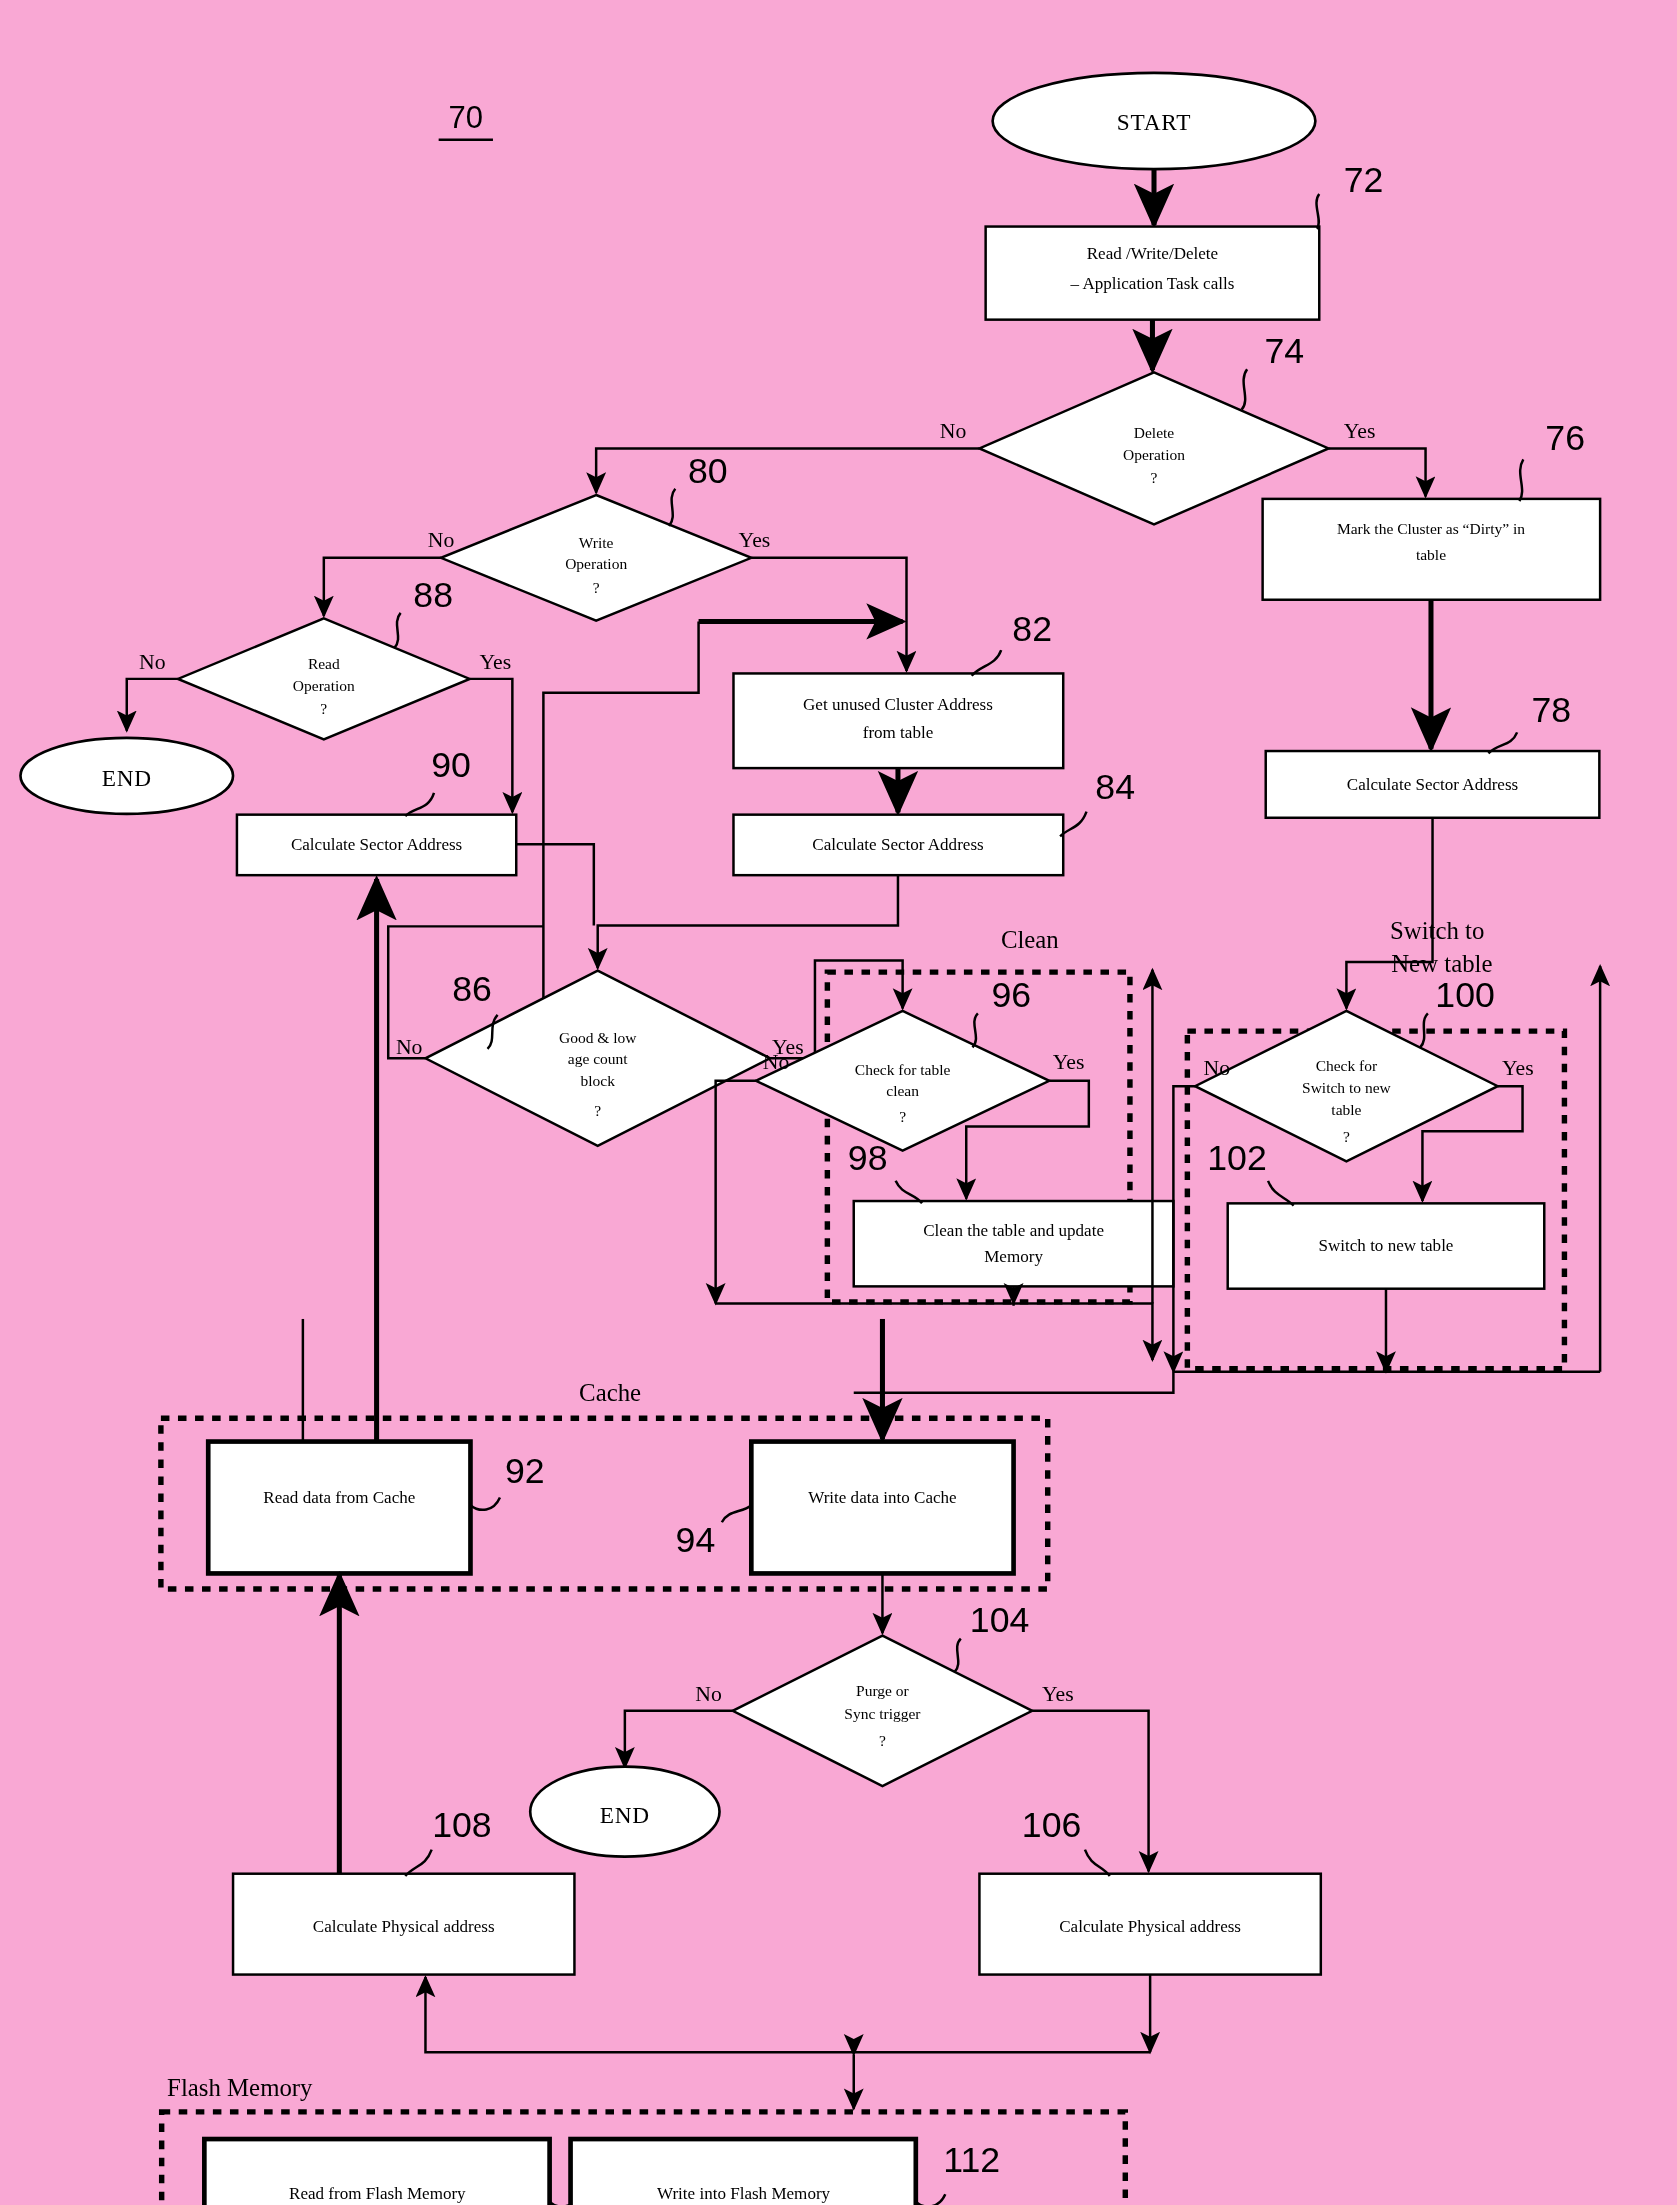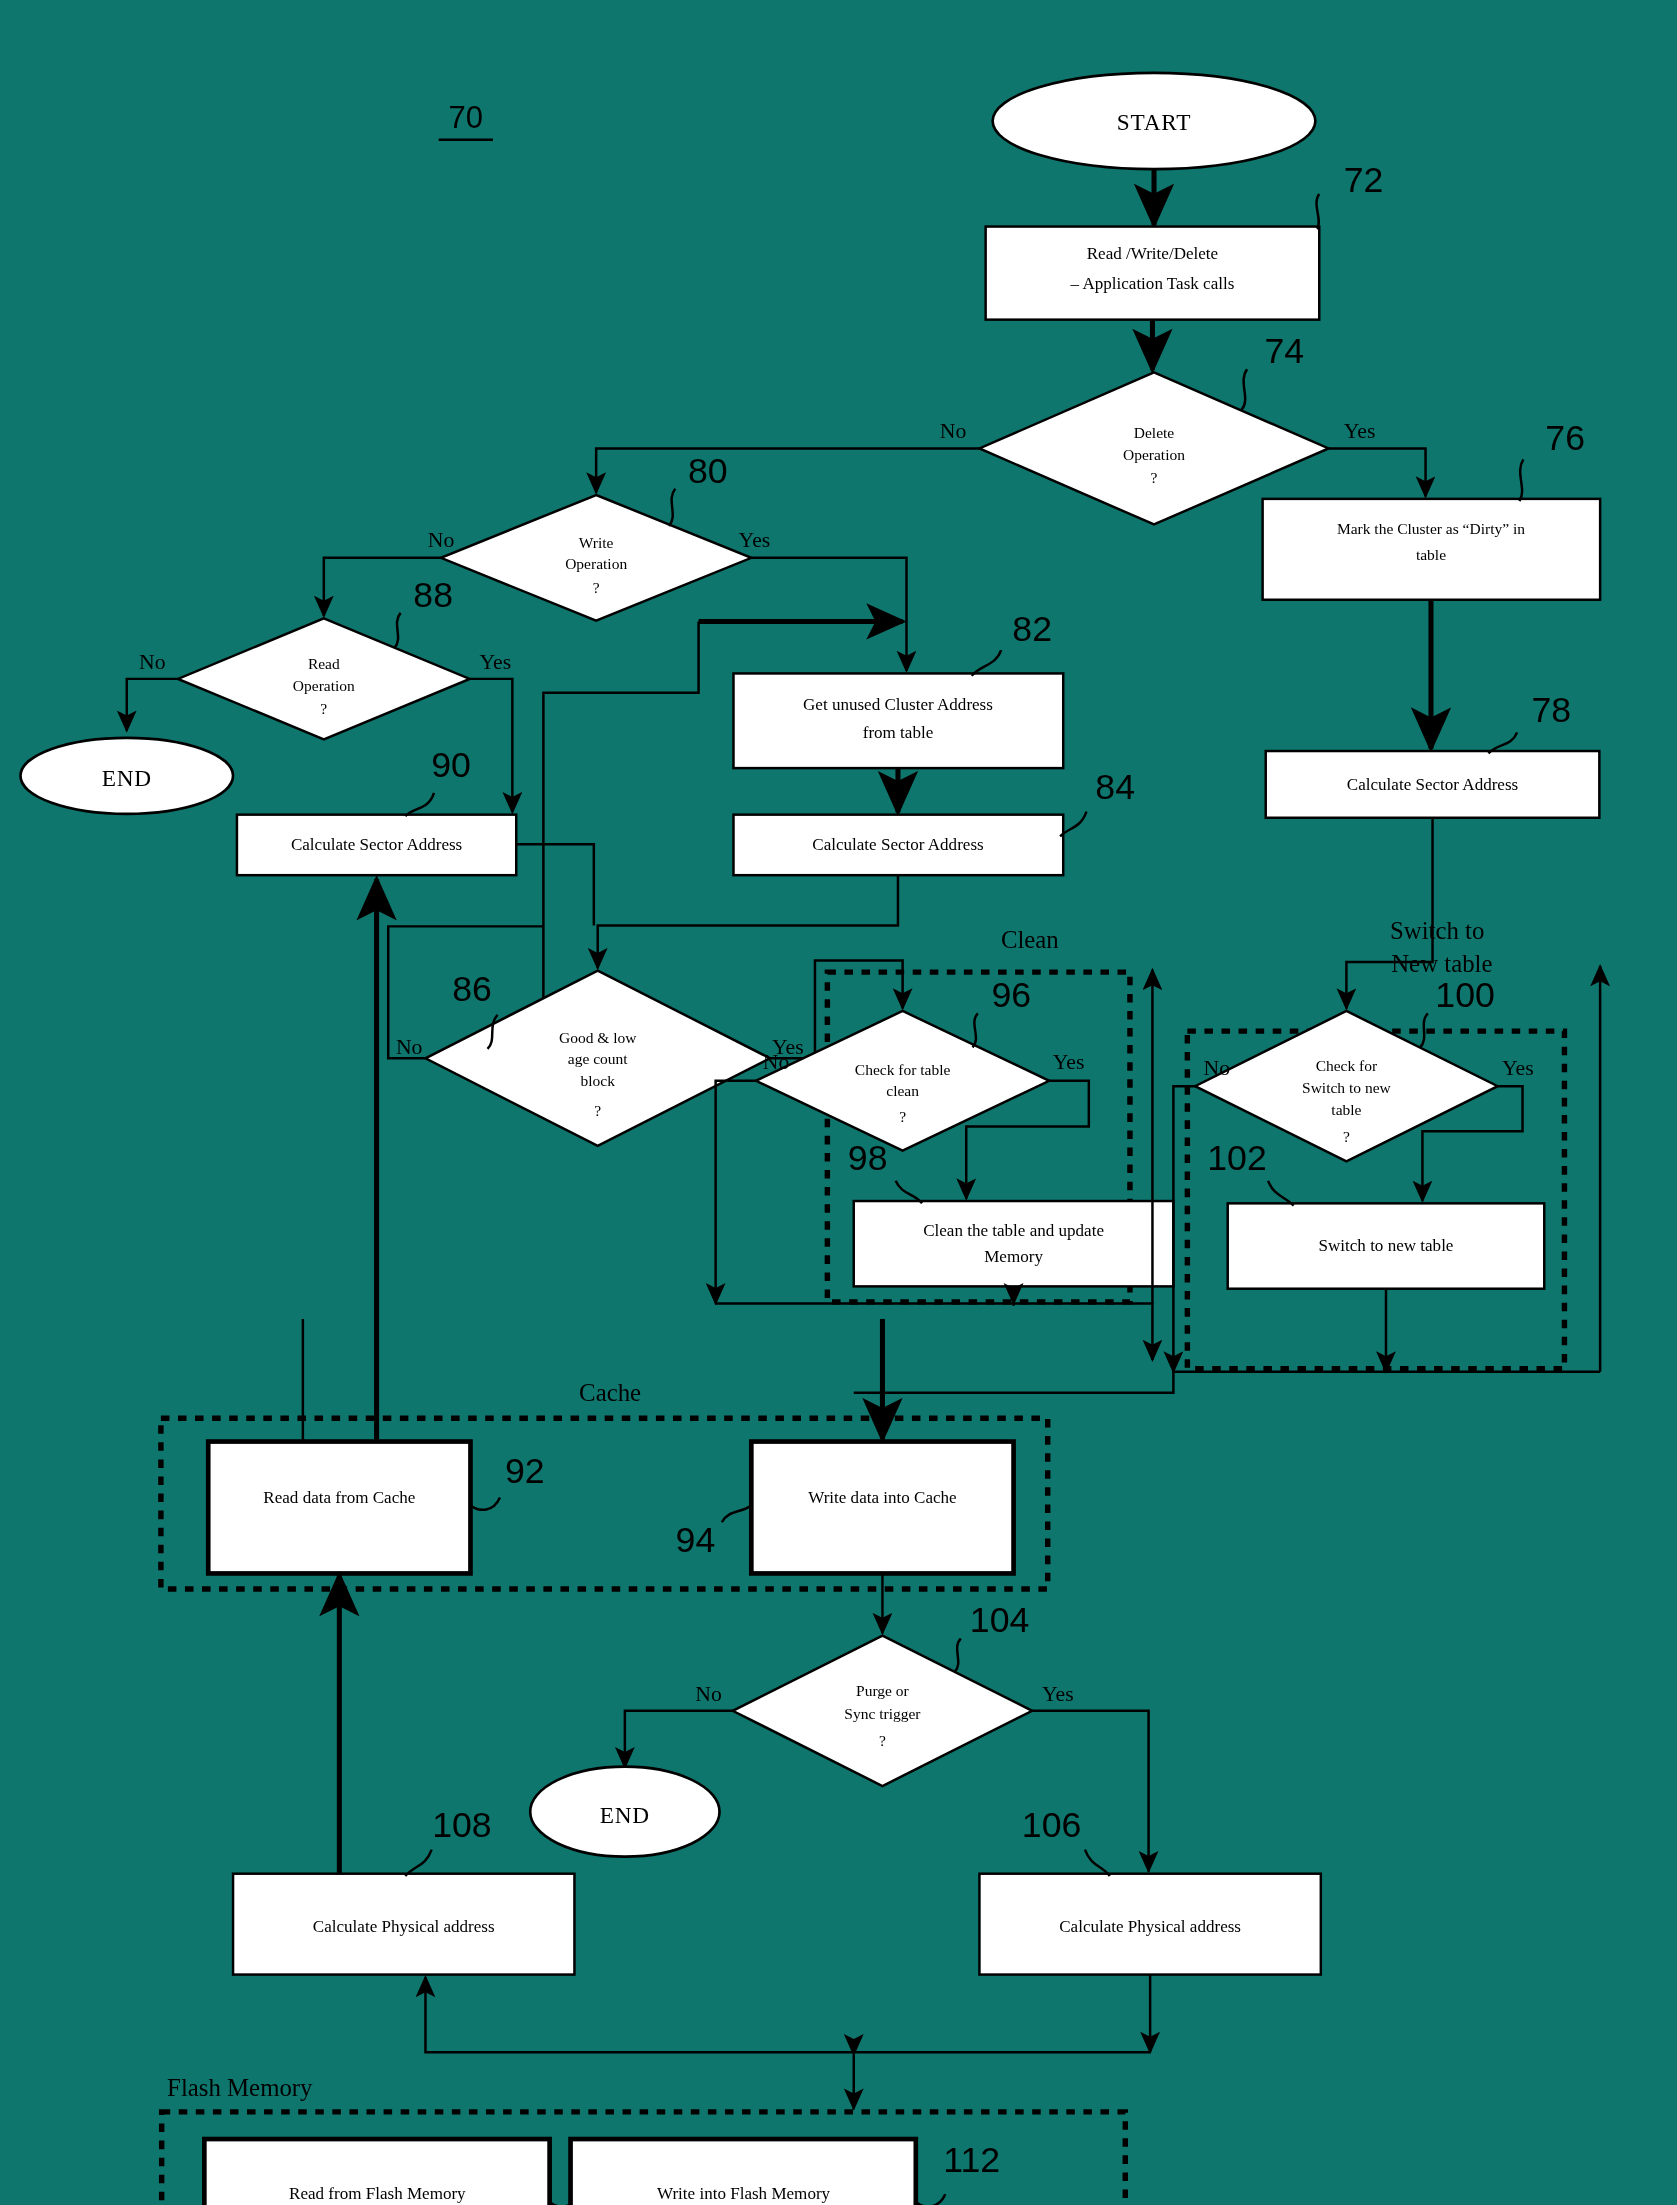--- a/index.html
+++ b/index.html
@@ -4,21 +4,21 @@
 <style>
   html, body {
     margin: 0;
     padding: 0;
     background: #ffffff;
   }
   #page {
     position: relative;
     width: 1678px;
     height: 2205px;
-    background: #0f766e;
+    background: #f9a8d4;
     font-family: "Liberation Serif", serif;
     overflow: hidden;
   }
   svg.sheet {
     position: absolute;
     top: 0; left: 0;
     width: 1678px;
     height: 2205px;
   }
   

